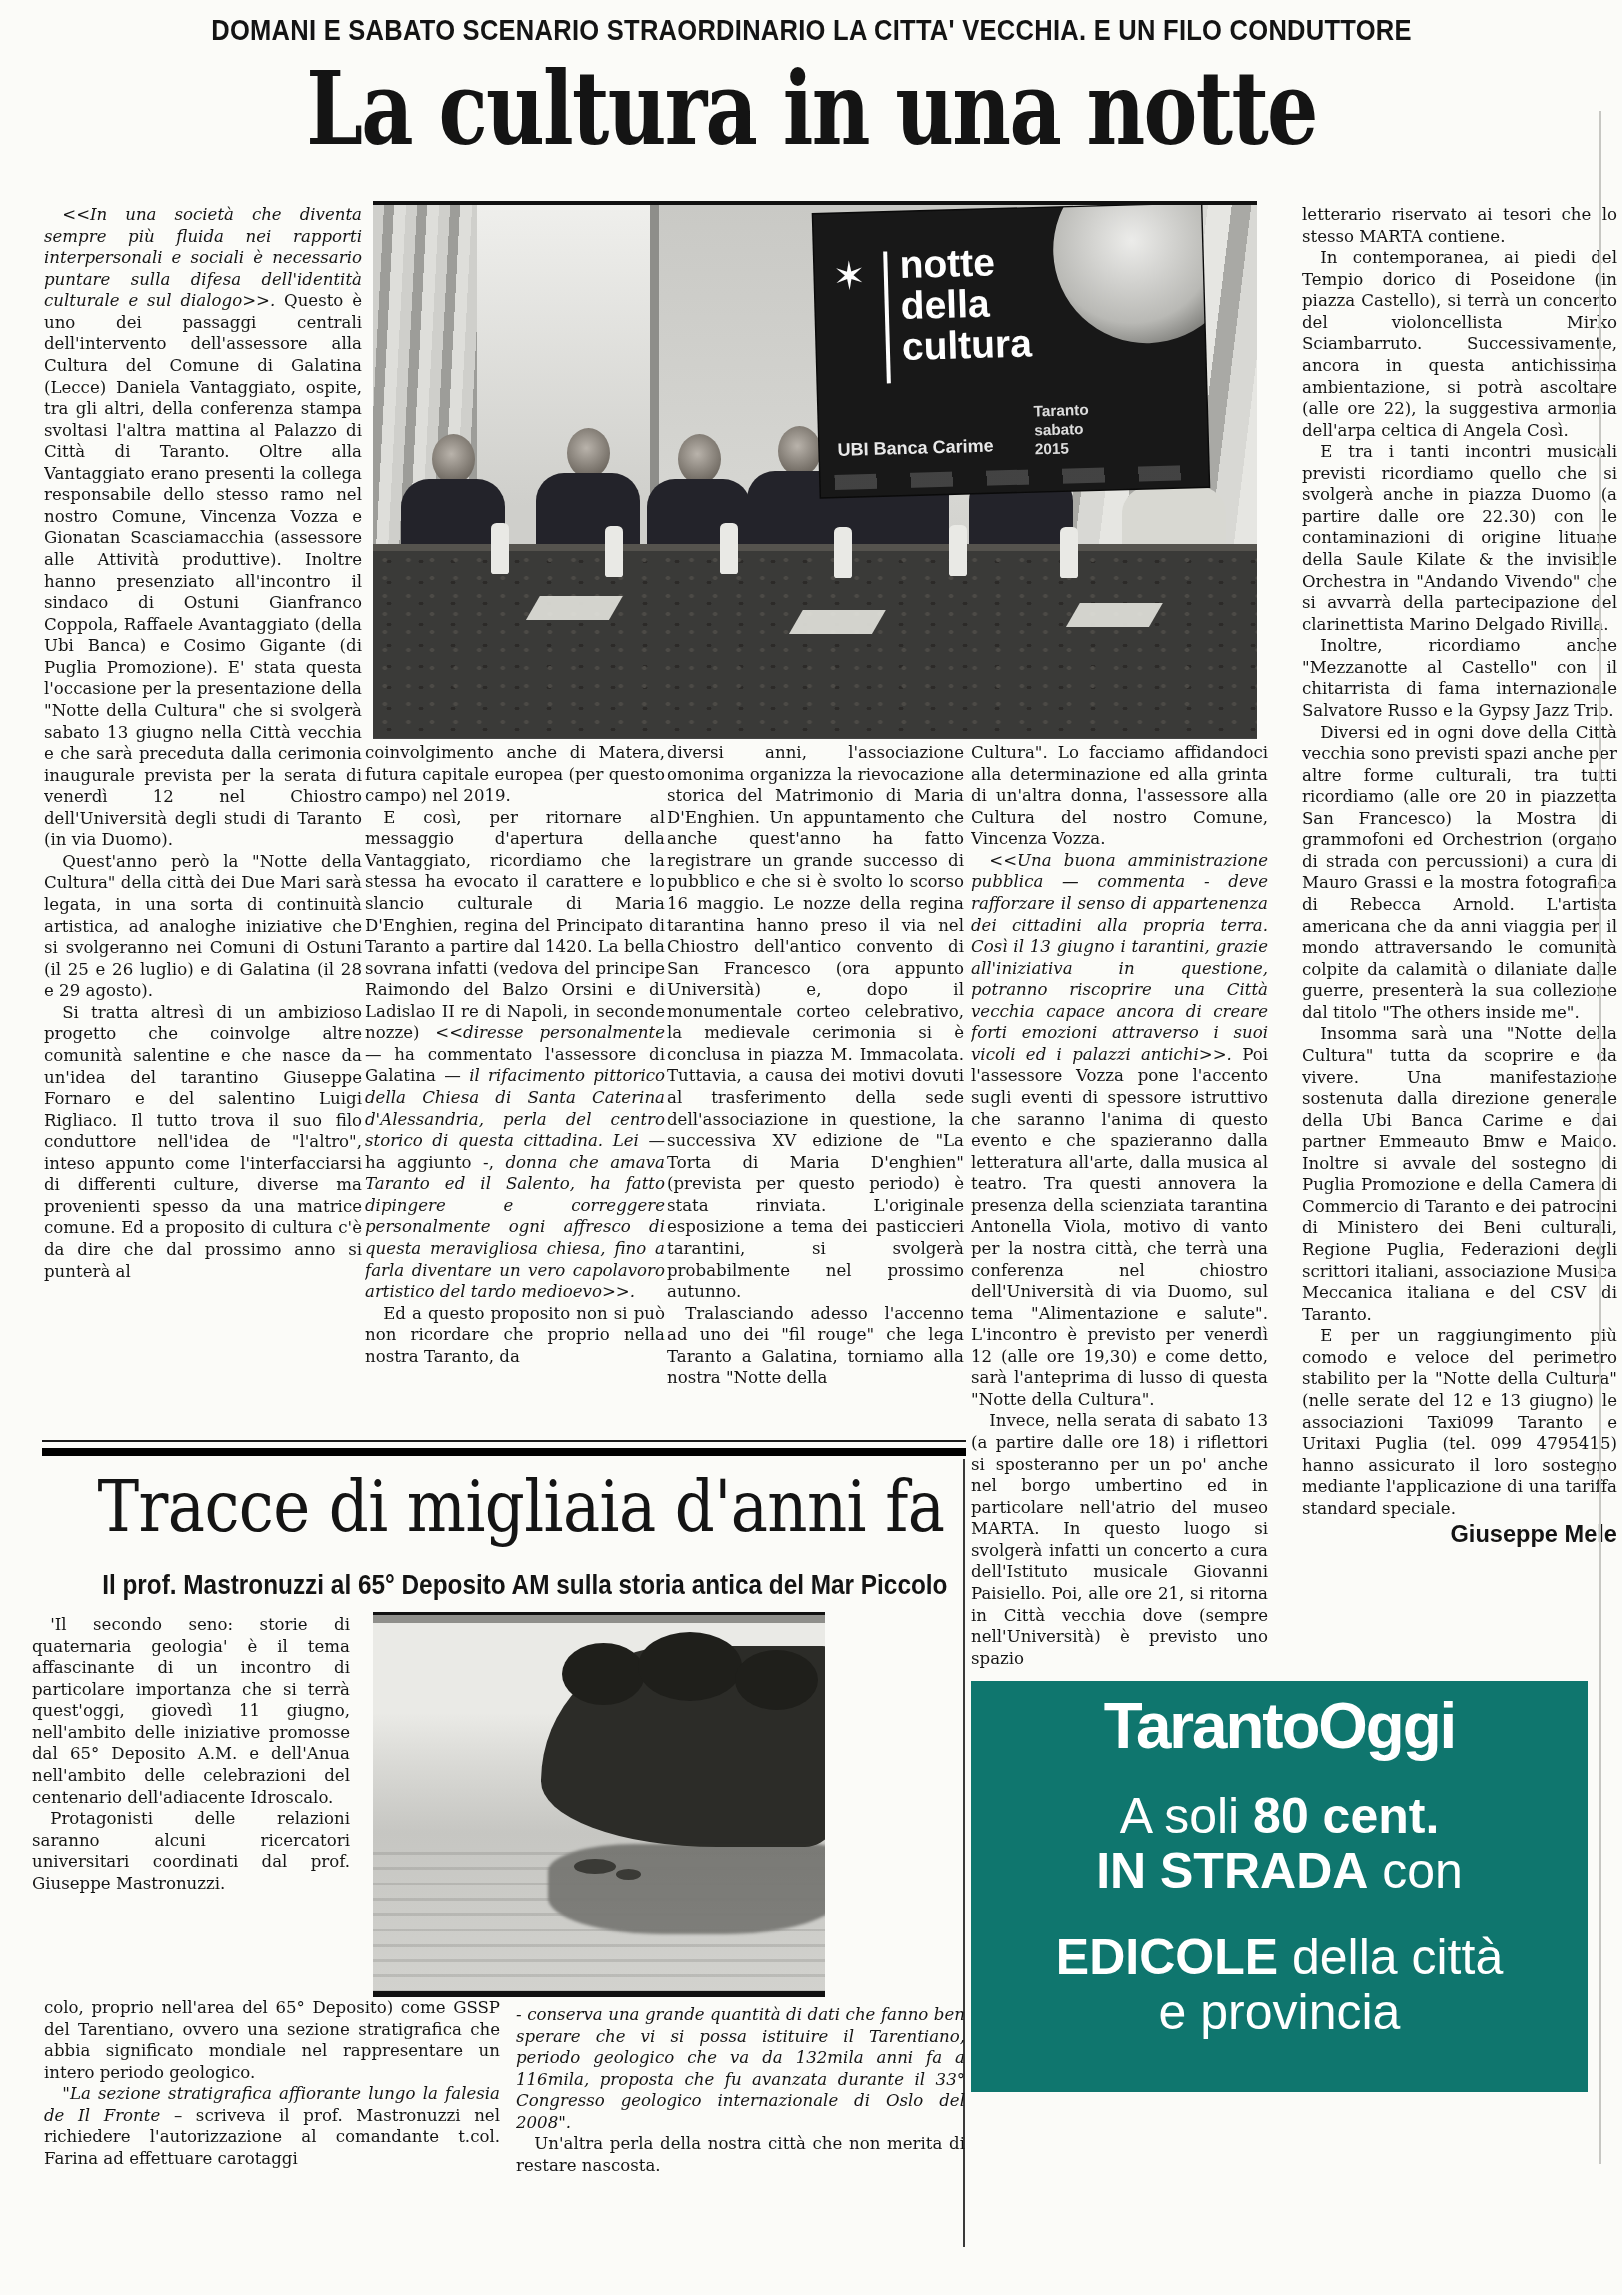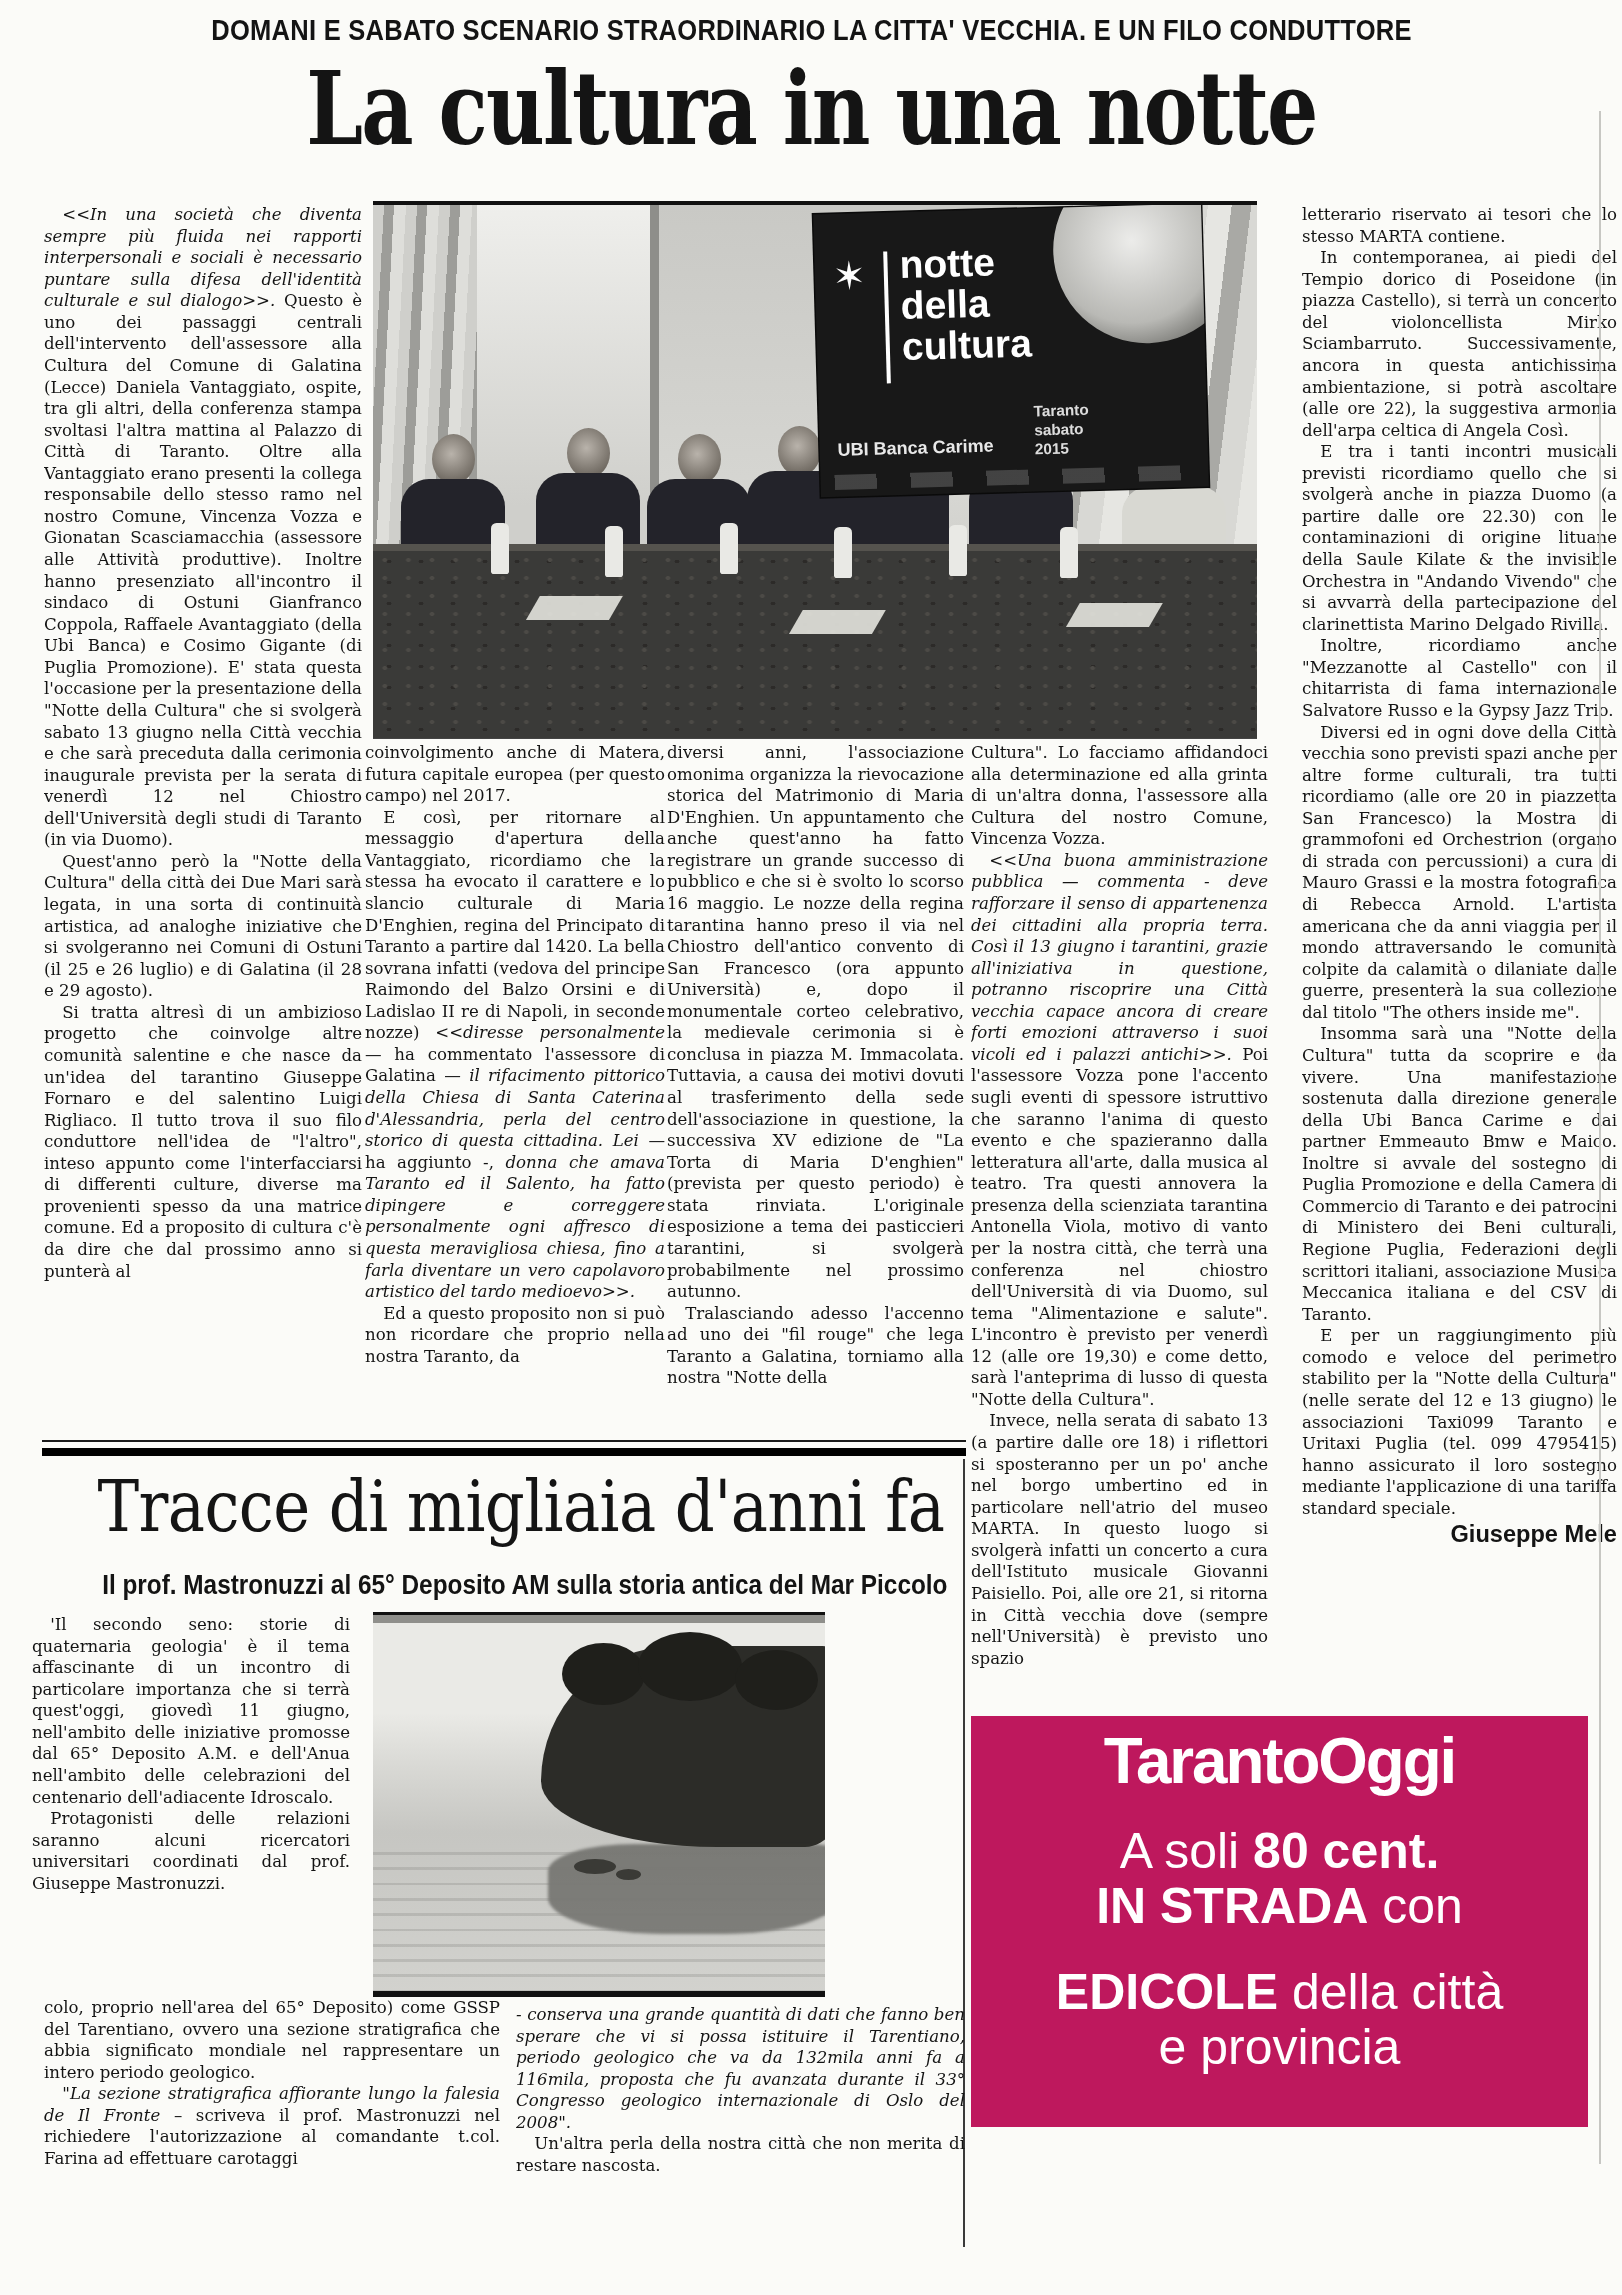--- a/index.html
+++ b/index.html
@@ -85,21 +85,21 @@
   .tree2{right:83px;top:16.6px;width:104px;height:69px;}
   .tree3{right:7px;top:35px;width:83px;height:60px;}
   .reflect{position:absolute;right:-14px;top:229px;width:291px;height:90px;
           background:rgba(45,45,42,.5);border-radius:30% 10% 40% 40%;filter:blur(1.4px);}
   .waterlines{position:absolute;left:0;bottom:0;width:100%;height:139px;
           background:repeating-linear-gradient(180deg,rgba(120,120,116,.25) 0 2.8px,transparent 2.8px 15.3px);}
   .rock1,.rock2{position:absolute;background:#3a3a36;border-radius:50%;}
   .rock1{left:201px;top:244px;width:42px;height:15.3px;}
   .rock2{left:243px;top:254px;width:25px;height:11px;}
   
-  .ad{position:absolute;left:971px;top:1716px;width:617px;height:411px;background:#be185d;
+  .ad{position:absolute;left:971px;top:1681px;width:617px;height:411px;background:#0f766e;
       color:#fff;font-family:"Liberation Sans",sans-serif;text-align:center;overflow:hidden;}
   .adlogo{margin-top:7px;font-size:65px;font-weight:bold;letter-spacing:-2.1px;transform:scaleX(0.98);}
   .adsp1{height:26px;} .adsp2{height:30.5px;}
   .adline{font-size:50px;line-height:1.1;font-weight:normal;}
   .adline b{font-weight:bold;}
 </style>
 </head>
 <body>
 
 <div class="page">
@@ -171,21 +171,21 @@
         <div>Taranto</div>
         <div>sabato</div>
         <div>2015</div>
       </div>
       <div class="psponsor">UBI  Banca Carime</div>
       <div class="plogos"></div>
     </div>
   </div>
 
   <div class="col" id="a1c2">
-    <p class="noind">coinvolgimento anche di Matera, futura capitale europea (per questo campo) nel 2017.</p>
+    <p class="noind">coinvolgimento anche di Matera, futura capitale europea (per questo campo) nel 2019.</p>
     <p><span>E così, per ritornare al messaggio d'apertura della Vantaggiato, ricordiamo che la stessa ha evocato il carattere e lo slancio culturale di Maria D'Enghien, regina del Principato di Taranto a partire dal 1420. La bella sovrana infatti (vedova del principe Raimondo del Balzo Orsini e di Ladislao II re di Napoli, in seconde nozze) </span><span class="it">&lt;&lt;diresse personalmente</span><span> — ha commentato l'assessore di Galatina — </span><span class="it">il rifacimento pittorico della Chiesa di Santa Caterina d'Alessandria, perla del centro storico di questa cittadina. Lei</span><span> — ha aggiunto -, </span><span class="it">donna che amava Taranto ed il Salento, ha fatto dipingere e correggere personalmente ogni affresco di questa meravigliosa chiesa, fino a farla diventare un vero capolavoro artistico del tardo medioevo&gt;&gt;.</span></p>
     <p>Ed a questo proposito non si può non ricordare che proprio nella nostra Taranto, da</p>
   </div>
 
   <div class="col" id="a1c3">
     <p class="noind">diversi anni, l'associazione omonima organizza la rievocazione storica del Matrimonio di Maria D'Enghien. Un appuntamento che anche quest'anno ha fatto registrare un grande successo di pubblico e che si è svolto lo scorso 16 maggio. Le nozze della regina tarantina hanno preso il via nel Chiostro dell'antico convento di San Francesco (ora appunto Università) e, dopo il monumentale corteo celebrativo, la medievale cerimonia si è conclusa in piazza M. Immacolata. Tuttavia, a causa dei motivi dovuti al trasferimento della sede dell'associazione in questione, la successiva XV edizione de "La Torta di Maria D'enghien" (prevista per questo periodo) è stata rinviata. L'originale esposizione a tema dei pasticcieri tarantini, si svolgerà probabilmente nel prossimo autunno.</p>
     <p>Tralasciando adesso l'accenno ad uno dei "fil rouge" che lega Taranto a Galatina, torniamo alla nostra "Notte della</p>
   </div>
 
   <div class="col" id="a1c4">

